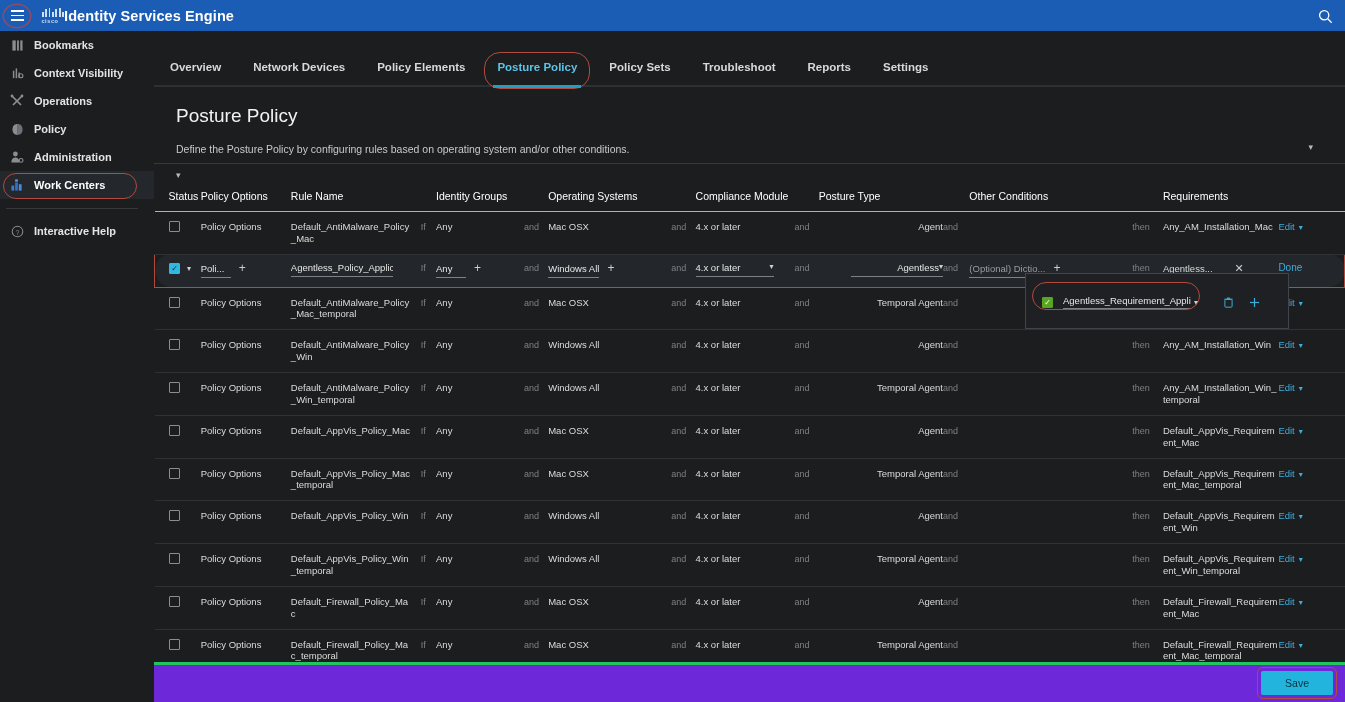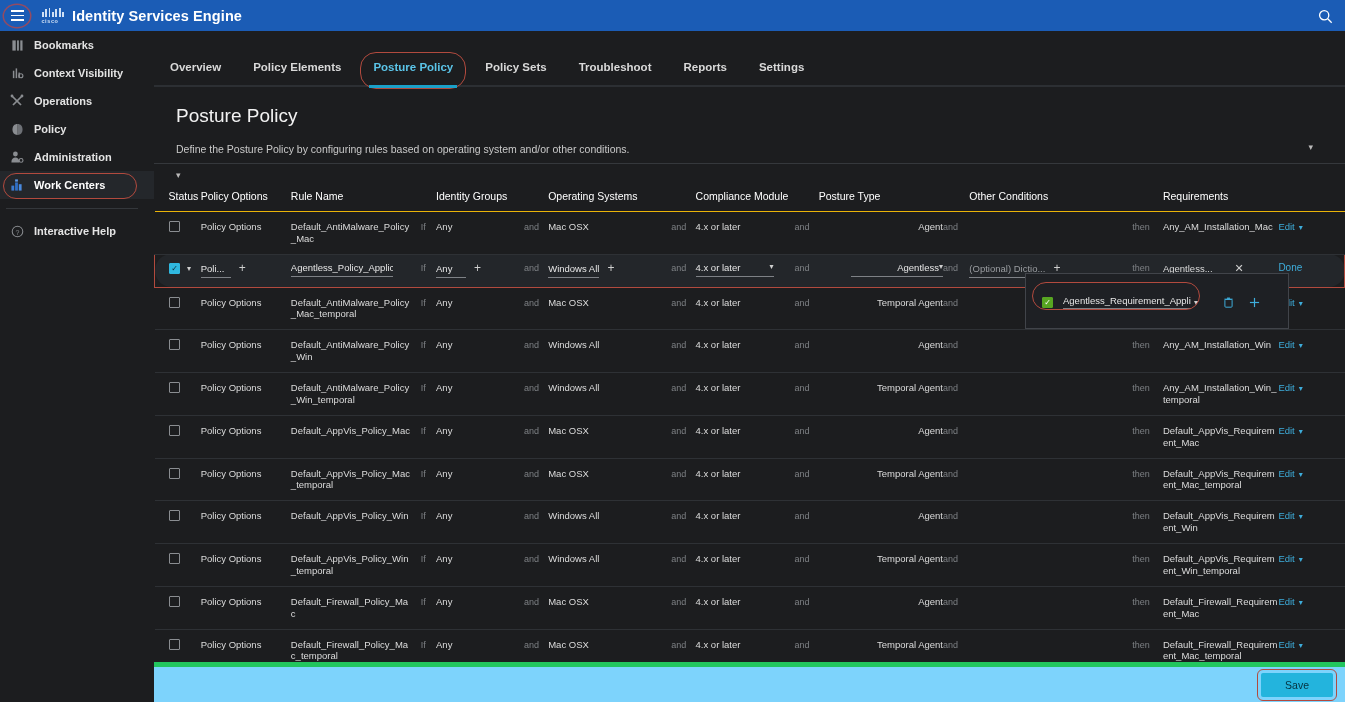--- a/index.html
+++ b/index.html
@@ -37,21 +37,21 @@
   #cisco-logo .bars span:nth-child(3) { height: 9px; }
   #cisco-logo .bars span:nth-child(4) { height: 5px; }
   #cisco-logo .bars span:nth-child(5) { height: 8px; }
   #cisco-logo .bars span:nth-child(6) { height: 9px; }
   #cisco-logo .bars span:nth-child(7) { height: 5px; }
   #cisco-logo .word {
     font-size: 5.5px; letter-spacing: .6px; color: #cfe0f5;
     margin-top: 1px; font-weight: bold; width:100%; text-align:center;
   }
   #app-title {
-    margin-left: 8px; font-size: 14.5px; font-weight: bold;
+    font-size: 14.5px; font-weight: bold;
     color: #ffffff; letter-spacing: .1px;
   }
   #breadcrumb-center {
     position: absolute; left: 0; width: 1345px; text-align: center;
     font-size: 13px; font-weight: bold; color: #ffffff;
     pointer-events: none;
   }
   #search-icon-btn {
     position: absolute; right: 8px; top: 4px;
     width: 24px; height: 24px; cursor: pointer;
@@ -219,21 +219,21 @@
     margin-left: 10px; border-bottom: 1px solid #7e8186;
     font-size: 9.5px; color: #e6e6e6; padding-bottom: 2px;
     width: 128px; white-space: nowrap; overflow: hidden; cursor: text;
   }
   #req-name-caret { color: #cfcfcf; font-size: 8px; margin-left: 3px; }
   .ic-blue { color: #3eaedc; font-size: 11px; cursor: pointer; }
 
   
   #footer {
     position: absolute; left: 154px; bottom: 0; width: 1191px; height: 40px;
-    background: #7dd3fc; border-top: 5px solid #22c55e;
+    background: #6d28d9; border-top: 3px solid #22c55e;
   }
   #save-wrap { position: absolute; right: 12px; top: 6px; }
   #save-btn {
     background: #23b4dd; color: #05323f; font-size: 10.5px;
     border: none; border-radius: 2px; padding: 6px 24px; cursor: pointer;
     font-family: "Liberation Sans", sans-serif;
   }
   #save-ring {
     position: absolute; left: -4px; top: -4px; right: -4px; bottom: -4px;
     border: 1.6px solid #b24a3e; border-radius: 6px; pointer-events: none;
@@ -351,20 +351,21 @@
       </svg>
     </span>
     <span class="lbl">Interactive Help</span>
   </div>
 </div>
 
 <div id="main">
 
   <div id="tabs">
     <div class="tab">Overview</div>
+    <div class="tab">Network Devices</div>
     <div class="tab">Policy Elements</div>
     <div class="tab selected">Posture Policy</div>
     <div class="tab">Policy Sets</div>
     <div class="tab">Troubleshoot</div>
     <div class="tab">Reports</div>
     <div class="tab">Settings</div>
   </div>
 
   <div id="page-head">
     <div id="page-title">Posture Policy</div>

